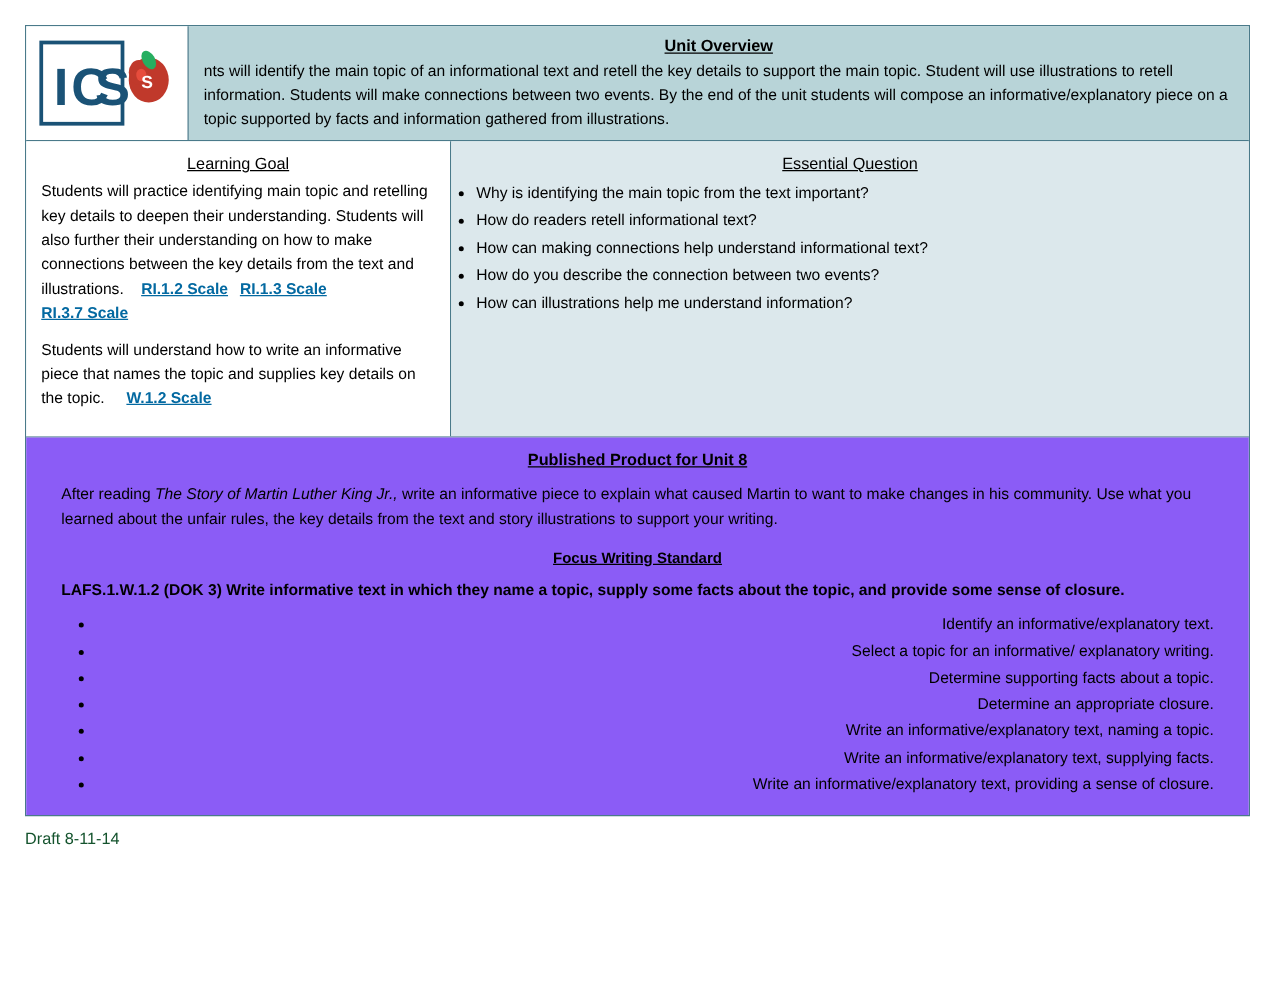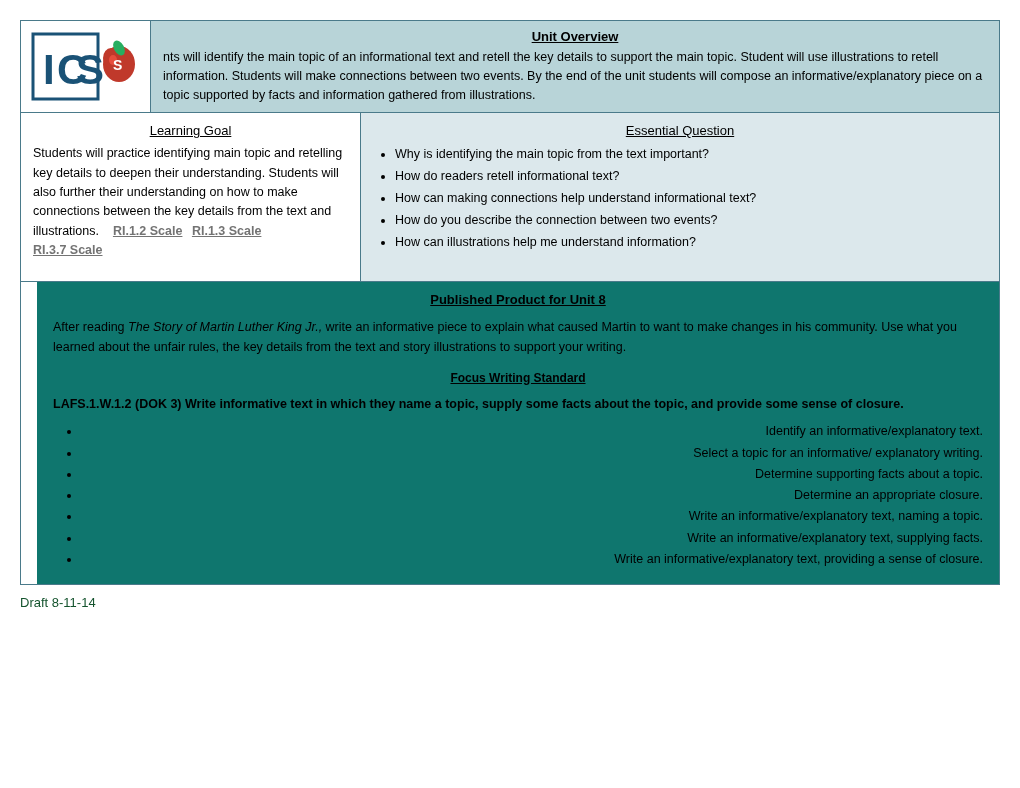--- a/index.html
+++ b/index.html
@@ -57,58 +57,57 @@
       border-bottom: 1.5px solid #4a7a8a;
     }
     .left-col {
       width: 340px;
       border-right: 1.5px solid #4a7a8a;
       padding: 10px 12px;
       background: #fff;
     }
     .right-col {
       flex: 1;
-      padding: 10px 14px;
+      padding: 10px 0;
       background: #dce8ec;
     }
     .col-heading {
       font-weight: normal;
       text-decoration: underline;
       font-size: 13px;
       margin-bottom: 6px;
       text-align: center;
     }
     .left-col p {
       font-size: 12.5px;
       line-height: 1.55;
       margin-bottom: 10px;
     }
     .scale-link {
-      color: #737373;
+      color: #0369a1;
       text-decoration: underline;
       font-weight: bold;
       font-size: 12.5px;
       cursor: pointer;
       margin-right: 6px;
     }
     .right-col ul {
       list-style: disc;
       padding-left: 20px;
     }
     .right-col ul li {
       font-size: 12.5px;
       line-height: 1.6;
       margin-bottom: 2px;
     }
 
     
     .bottom-section {
-      background: #0f766e;
-      padding: 10px 16px 14px;
-      margin-left: 16px;
+      background: #8b5cf6;
+      padding: 10px 28px 14px;
     }
     .published-product-title {
       text-align: center;
       font-weight: bold;
       text-decoration: underline;
       font-size: 13px;
       margin-bottom: 10px;
     }
     .published-product-body {
       text-align: left;
@@ -184,20 +183,25 @@
   <div class="two-col-section">
     <div class="left-col">
       <div class="col-heading">Learning Goal</div>
       <p>
         <span>Students will practice identifying main topic and retelling key details to deepen their understanding. Students will also further their understanding on how to make connections between the key details from the text and illustrations.</span>
         <span>&nbsp;&nbsp;</span>
         <span class="scale-link">RI.1.2 Scale</span>
         <span class="scale-link">RI.1.3 Scale</span>
         <br>
         <span class="scale-link">RI.3.7 Scale</span>
+      </p>
+      <p>
+        <span>Students will understand how to write an informative piece that names the topic and supplies key details on the topic.</span>
+        <span>&nbsp;&nbsp;&nbsp;</span>
+        <span class="scale-link">W.1.2 Scale</span>
       </p>
     </div>
     <div class="right-col">
       <div class="col-heading">Essential Question</div>
       <ul>
         <li>Why is identifying the main topic from the text important?</li>
         <li>How do readers retell informational text?</li>
         <li>How can making connections help understand informational text?</li>
         <li>How do you describe the connection between two events?</li>
         <li>How can illustrations help me understand information?</li>

